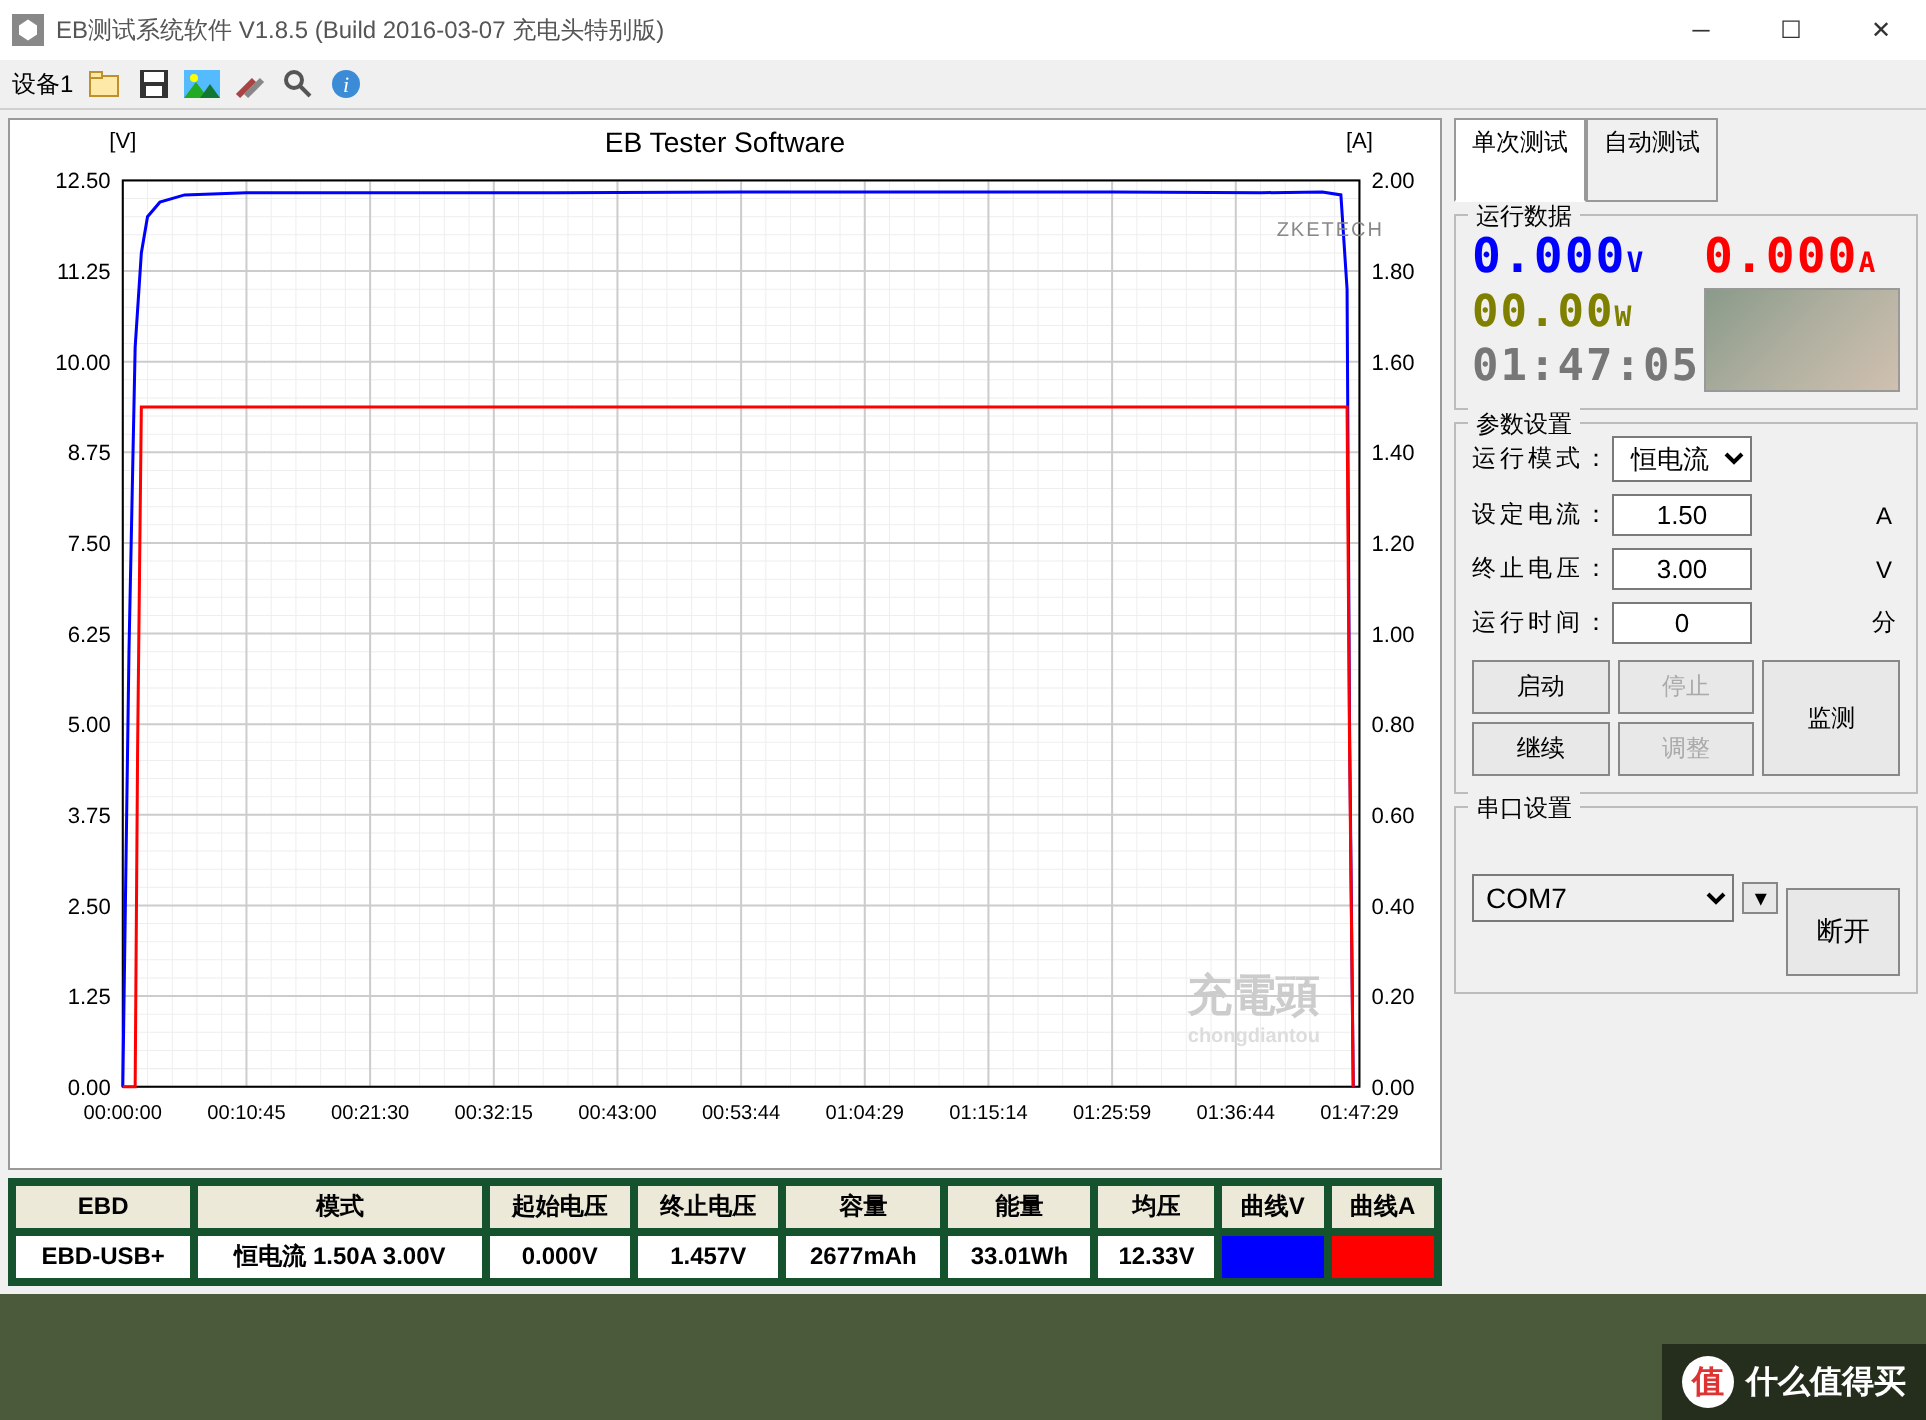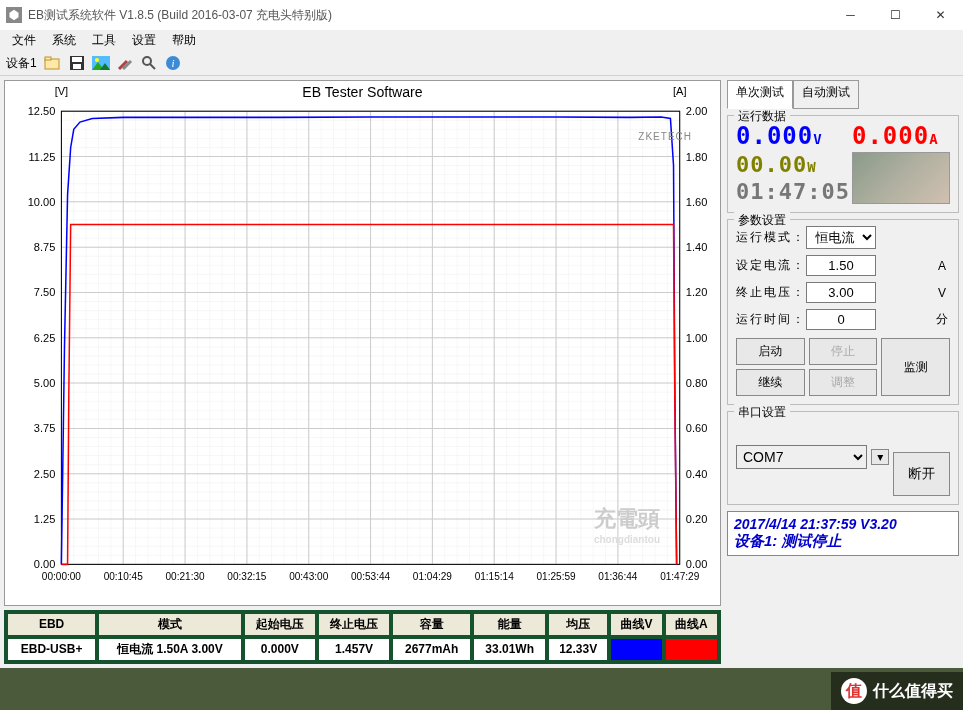--- a/index.html
+++ b/index.html
@@ -14,21 +14,21 @@
 .menubar span { padding: 2px 8px; }
 .toolbar { height: 30px; background: #f0f0f0; display: flex; align-items: center; padding: 0 6px; gap: 0; border-bottom: 1px solid #d0d0d0; }
 .toolbar .label { margin-right: 4px; }
 .toolbar .tbtn { width: 24px; height: 24px; display: flex; align-items: center; justify-content: center; border: 1px solid transparent; }
 .main { flex: 1; display: flex; padding: 4px; gap: 6px; background: #f0f0f0; }
 .left { flex: 1; display: flex; flex-direction: column; gap: 4px; }
 .chart-wrap { flex: 1; background: #fff; border: 1px solid #999; position: relative; }
 .chartsvg { width: 100%; height: 100%; display: block; }
 .right { width: 232px; display: flex; flex-direction: column; gap: 6px; }
 .tabs { display: flex; font-size: 12px; }
-.tabs .tab { padding: 3px 8px 7px 8px; border: 1px solid #999; background: #f0f0f0; position: relative; }
+.tabs .tab { padding: 3px 8px 20px 8px; border: 1px solid #999; background: #f0f0f0; position: relative; }
 .tabs .tab.active { background: #fff; border-bottom: 1px solid #fff; z-index: 2; }
 .group { border: 1px solid #bcbcbc; padding: 6px 8px 8px 8px; position: relative; background: #f0f0f0; }
 .group .gtitle { position: absolute; top: -8px; left: 6px; background: #f0f0f0; padding: 0 4px; font-size: 12px; }
 .readouts { display: grid; grid-template-columns: 1fr 1fr; gap: 2px; }
 .readouts .v { font-family: "Digital", monospace; font-size: 24px; font-weight: bold; letter-spacing: 1px; }
 .readouts .volt { color: #0000ff; }
 .readouts .amp { color: #ff0000; }
 .readouts .watt { color: #808000; grid-column: 1/2; font-size: 22px; }
 .readouts .time { color: #777; grid-column: 1/2; font-size: 22px; }
 .readouts .small { font-size: 14px; vertical-align: baseline; }
@@ -70,27 +70,20 @@
         </svg>
       </span>
     <span>EB测试系统软件 V1.8.5 (Build 2016-03-07 充电头特别版)</span>
     <div class="wincontrols">
       <div>─</div>
       <div>☐</div>
       <div class="close">✕</div>
     </div>
   </div>
 
-  <div class="menubar">
-    <span>文件</span>
-    <span>系统</span>
-    <span>工具</span>
-    <span>设置</span>
-    <span>帮助</span>
-  </div>
 
   <div class="toolbar">
     <span class="label">设备1</span>
     <div class="tbtn">
         <svg width="18" height="14" viewBox="0 0 18 14">
           <rect x="1" y="3" width="14" height="10" fill="#ffe9a8" stroke="#c0902a"></rect>
           <rect x="1" y="1" width="6" height="3" fill="#ffe9a8" stroke="#c0902a"></rect>
         </svg>
       </div>
     <div class="tbtn">
@@ -379,24 +372,20 @@
 
       <div class="group">
         <span class="gtitle">串口设置</span>
         <div class="serial">
           <select><option>COM7</option></select>
           <div class="dd">▾</div>
           <button>断开</button>
         </div>
       </div>
 
-      <div class="status">
-        <div class="ts">2017/4/14 21:37:59  V3.20</div>
-        <div class="dev">设备1: 测试停止</div>
-      </div>
     </div>
   </div>
 </div>
 
 <div class="watermark">
   <div class="circ">值</div>
   <span>什么值得买</span>
 </div>
 
 </body></html>

